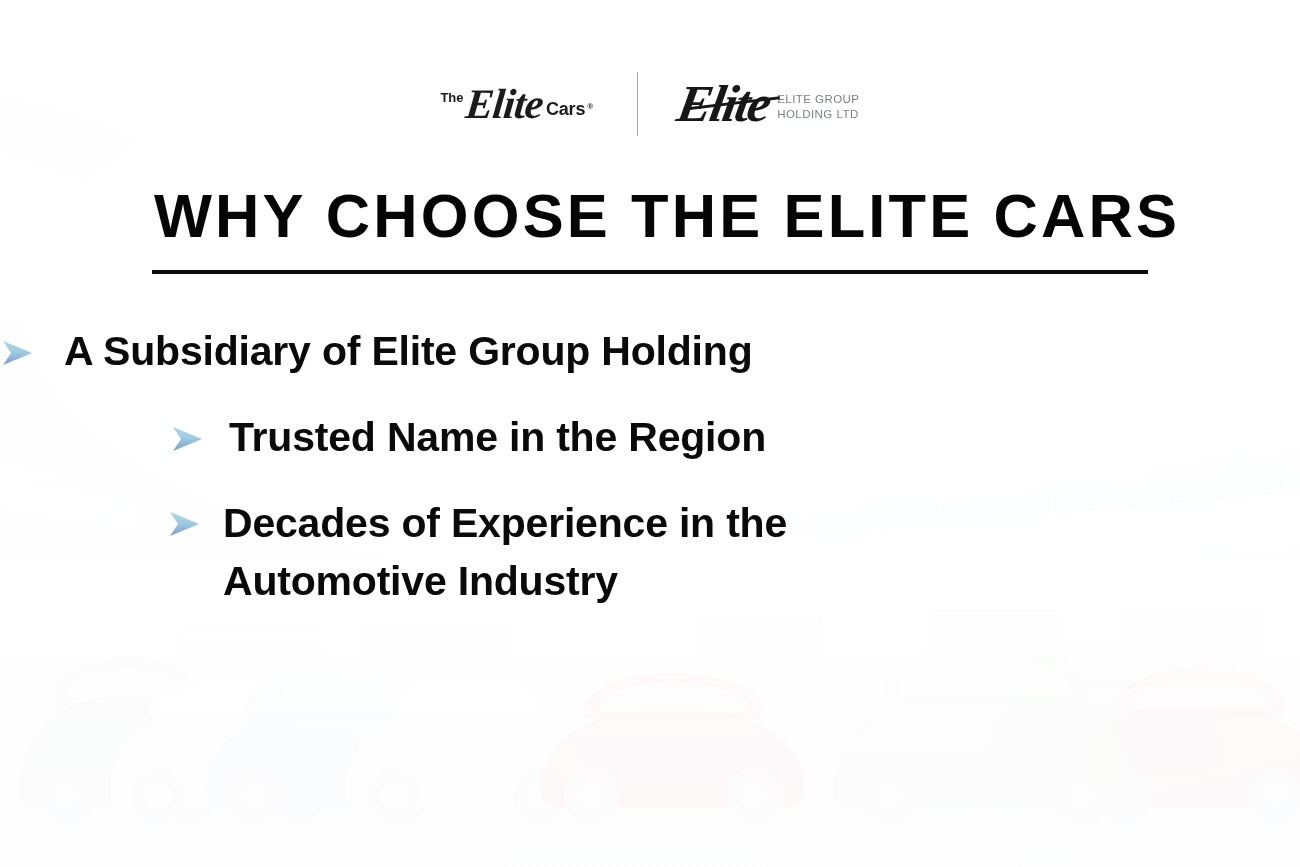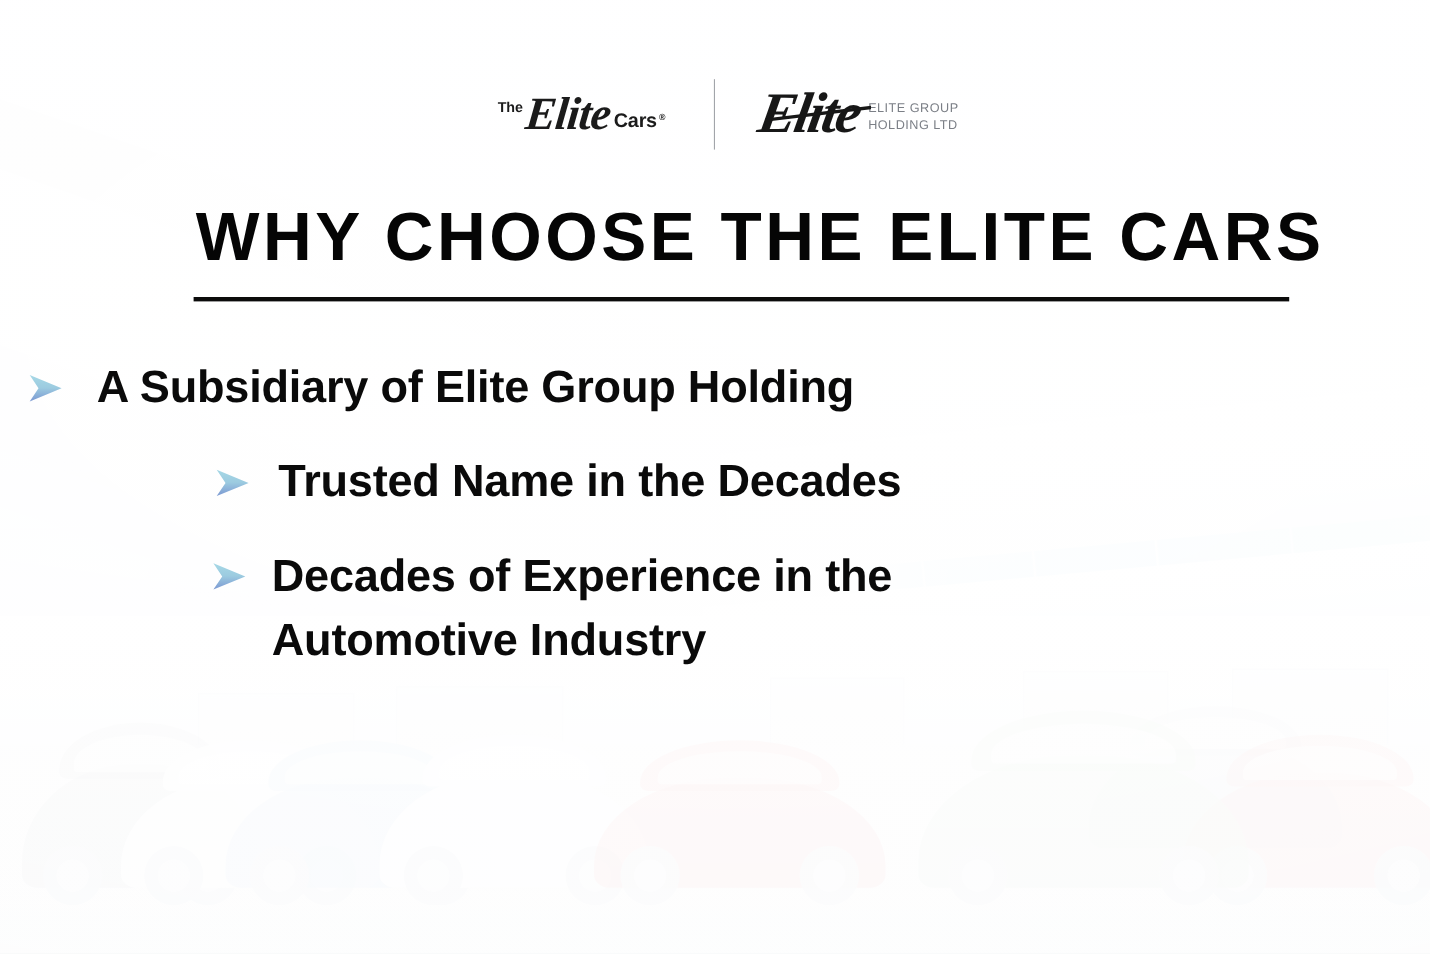--- a/index.html
+++ b/index.html
@@ -138,21 +138,21 @@
   .photo-veil {
     position:absolute; inset:0;
     background: linear-gradient(180deg, rgba(255,255,255,.90) 0%, rgba(255,255,255,.93) 45%, rgba(255,255,255,.86) 70%, rgba(255,255,255,.84) 100%);
   }
   .photo-veil2 {
     position:absolute; inset:0;
     background: radial-gradient(120% 80% at 50% 35%, rgba(255,255,255,.70) 0%, rgba(255,255,255,.40) 60%, rgba(255,255,255,.20) 100%);
   }
 
   
-  .content { position:absolute; inset:0;margin-left:24px; }
+  .content { position:absolute; inset:0; }
 
   
   .logo-row {
     position:absolute; top:72px; left:0; right:0;
     display:flex; align-items:center; justify-content:center; gap:0;
   }
   .logo-left {
     display:flex; align-items:flex-end; gap:2px;
     padding-right:44px;
     color:#1b1b1b;
@@ -394,21 +394,21 @@
             <defs>
               <linearGradient id="ag2" x1="0" y1="0" x2="0" y2="1">
                 <stop offset="0%" stop-color="#A6D8E6"></stop>
                 <stop offset="48%" stop-color="#9CCBE0"></stop>
                 <stop offset="100%" stop-color="#7B98D2"></stop>
               </linearGradient>
             </defs>
             <path d="M3 4 L32 16 L3 28 L11 16 Z" fill="url(#ag2)"></path>
           </svg>
         </span>
-        <span class="btext">Trusted Name in the Decades</span>
+        <span class="btext">Trusted Name in the Region</span>
       </div>
 
       <div class="bullet b3">
         <span class="arrow-wrap">
           <svg class="arrow-ico" width="34" height="32" viewBox="0 0 34 32" aria-hidden="true">
             <defs>
               <linearGradient id="ag3" x1="0" y1="0" x2="0" y2="1">
                 <stop offset="0%" stop-color="#A6D8E6"></stop>
                 <stop offset="48%" stop-color="#9CCBE0"></stop>
                 <stop offset="100%" stop-color="#7B98D2"></stop>

